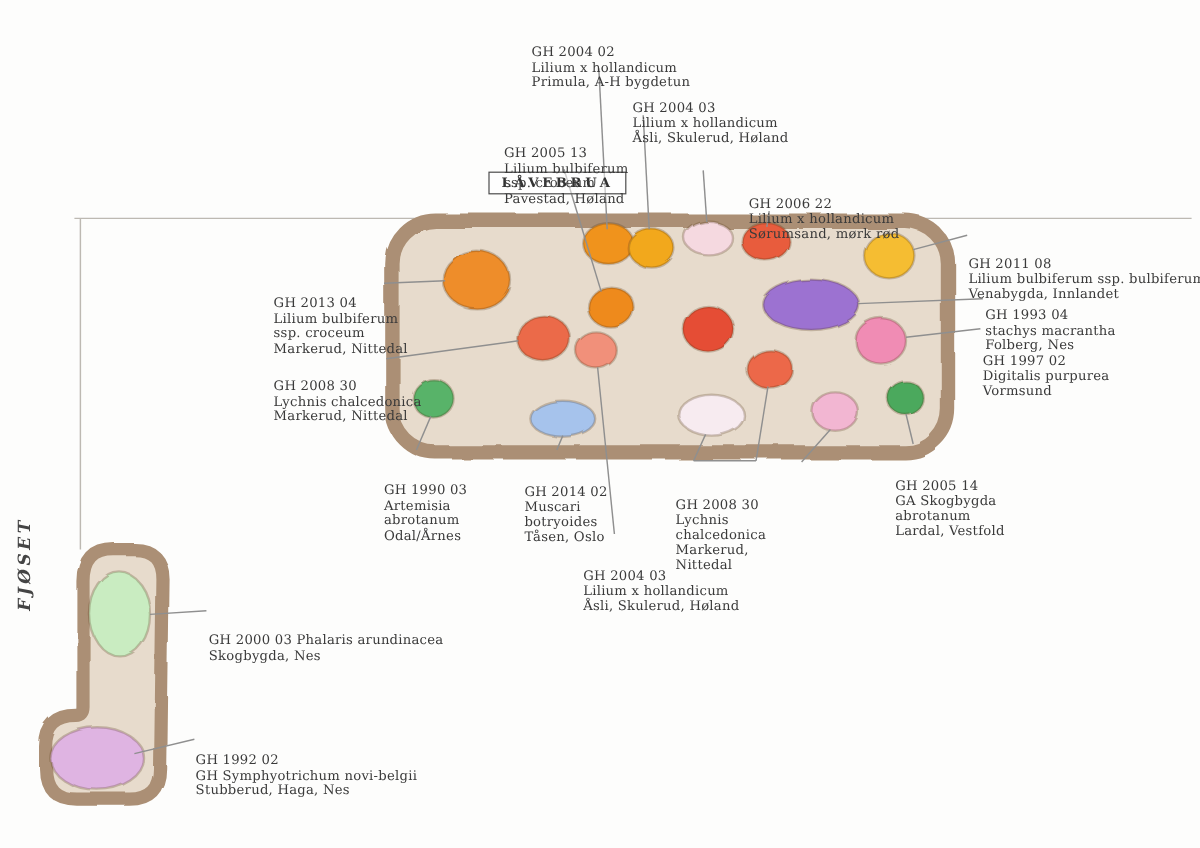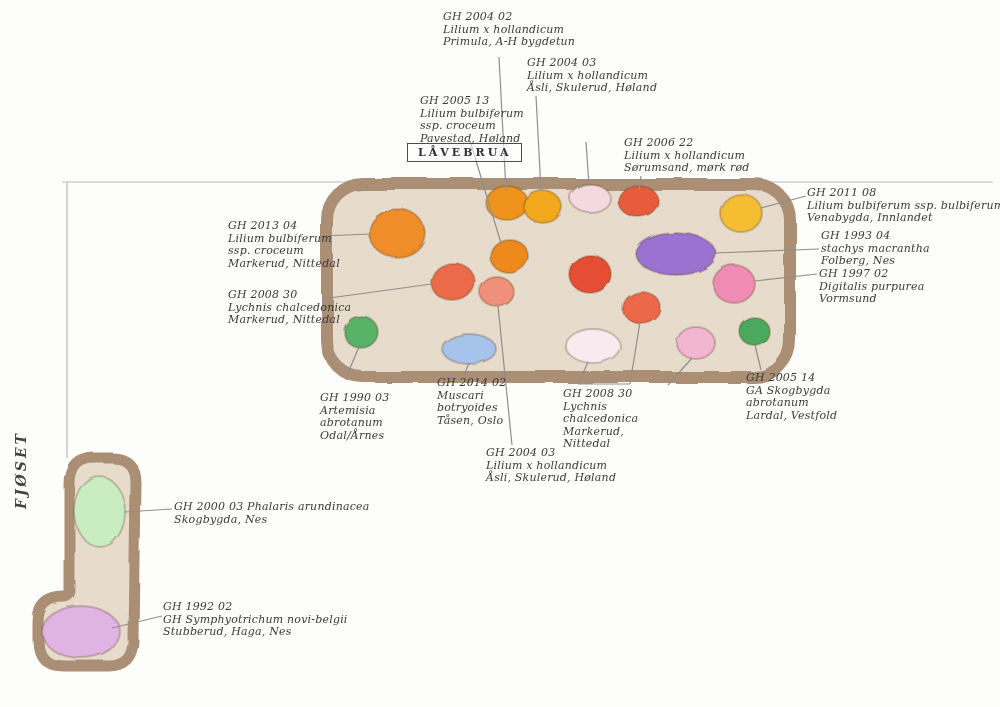--- a/index.html
+++ b/index.html
@@ -4,22 +4,22 @@
 <style>
   * { margin:0; padding:0; box-sizing:border-box; }
   html,body { background:#ffffff; }
   #canvas {
     position:relative; width:1000px; height:707px;
     background:#fdfdfc; overflow:hidden;
     font-family:"DejaVu Serif", serif;
   }
   svg.draw { position:absolute; left:0; top:0; }
   .lbl {
-    position:absolute; font-style:italic; font-size:11px; line-height:12.5px;
-    color:#3a3a3a; white-space:nowrap; letter-spacing:0.2px;
+    position:absolute; font-size:11px; line-height:12.5px;
+    color:#3a3a3a; white-space:nowrap; letter-spacing:0.2px;margin-top:27px;
   }
   .box-label {
     position:absolute; border:1.6px solid #4c4c4c; padding:2px 10px;
     font-size:11px; font-weight:bold; letter-spacing:3px; color:#333;
     background:rgba(255,255,255,0.55);
   }
   .vert-label {
     position:absolute; left:-18px; top:461px; width:80px; height:18px;
     transform:rotate(-90deg); transform-origin:center;
     font-size:14px; font-style:italic; font-weight:bold;
@@ -149,21 +149,21 @@
     <div>ssp. croceum</div>
     <div>Markerud, Nittedal</div>
   </div>
 
   <div class="lbl" style="left:228px; top:289px;">
     <div>GH 2008 30</div>
     <div>Lychnis chalcedonica</div>
     <div>Markerud, Nittedal</div>
   </div>
 
-  <div class="lbl" style="left:320px; top:392px;">
+  <div class="lbl" style="left:320px; top:376px;">
     <div>GH 1990 03</div>
     <div>Artemisia</div>
     <div>abrotanum</div>
     <div>Odal/Årnes</div>
   </div>
 
   <div class="lbl" style="left:437px; top:377px;">
     <div>GH 2014 02</div>
     <div>Muscari</div>
     <div>botryoides</div>

